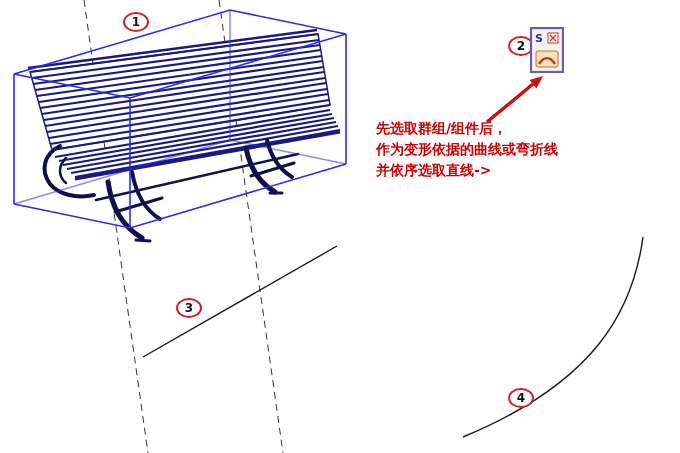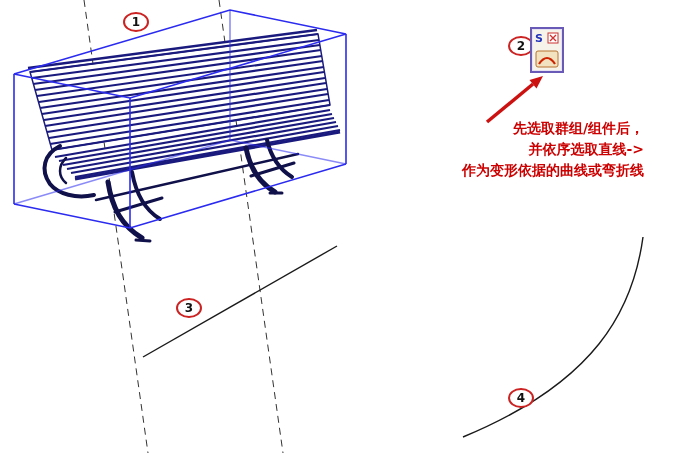--- a/index.html
+++ b/index.html
@@ -8,21 +8,21 @@
   #scene-svg{position:absolute;left:0;top:0;}
   .step-badge{
     position:absolute;width:26px;height:20px;box-sizing:border-box;
     border:2px solid #cc2222;border-radius:50%;background:#ffffff;
     color:#111;font-size:12px;font-weight:bold;
     display:flex;align-items:center;justify-content:center;
     font-family:"DejaVu Sans",sans-serif;
   }
   .annotation-text{
     position:absolute;left:376px;top:118px;width:268px;
-    text-align:right;color:#cc0000;font-size:14px;font-weight:bold;
+    text-align:left;color:#cc0000;font-size:14px;font-weight:bold;
     line-height:21px;font-family:"DejaVu Sans",sans-serif;
   }
   .tool-button{
     position:absolute;left:530px;top:27px;width:34px;height:46px;
     box-sizing:border-box;border:2px solid #6a5ab8;background:#e6e2f2;
     display:flex;align-items:center;justify-content:center;cursor:pointer;
   }
 </style>
 </head>
 <body>
@@ -116,17 +116,17 @@
       <text x="2" y="12" font-size="11" font-weight="bold" fill="#2233bb" font-family="DejaVu Sans, sans-serif">S</text>
       <rect x="15" y="3" width="10" height="10" fill="#ffffff" stroke="#cc3333"></rect>
       <path d="M17,5 L23,11 M23,5 L17,11" stroke="#cc3333" stroke-width="1.4"></path>
       <rect x="3" y="21" width="22" height="16" rx="2" fill="#f3e2c0" stroke="#b87333"></rect>
       <path d="M6,34 Q14,22 22,34" fill="none" stroke="#cc2200" stroke-width="2.2"></path>
     </svg>
   </div>
 
   <div class="annotation-text">
     <div>先选取群组/组件后，</div>
+    <div>作为变形依据的曲线或弯折线</div>
     <div>并依序选取直线-&gt;</div>
-    <div>作为变形依据的曲线或弯折线</div>
   </div>
 
 </div>
 
 </body></html>

